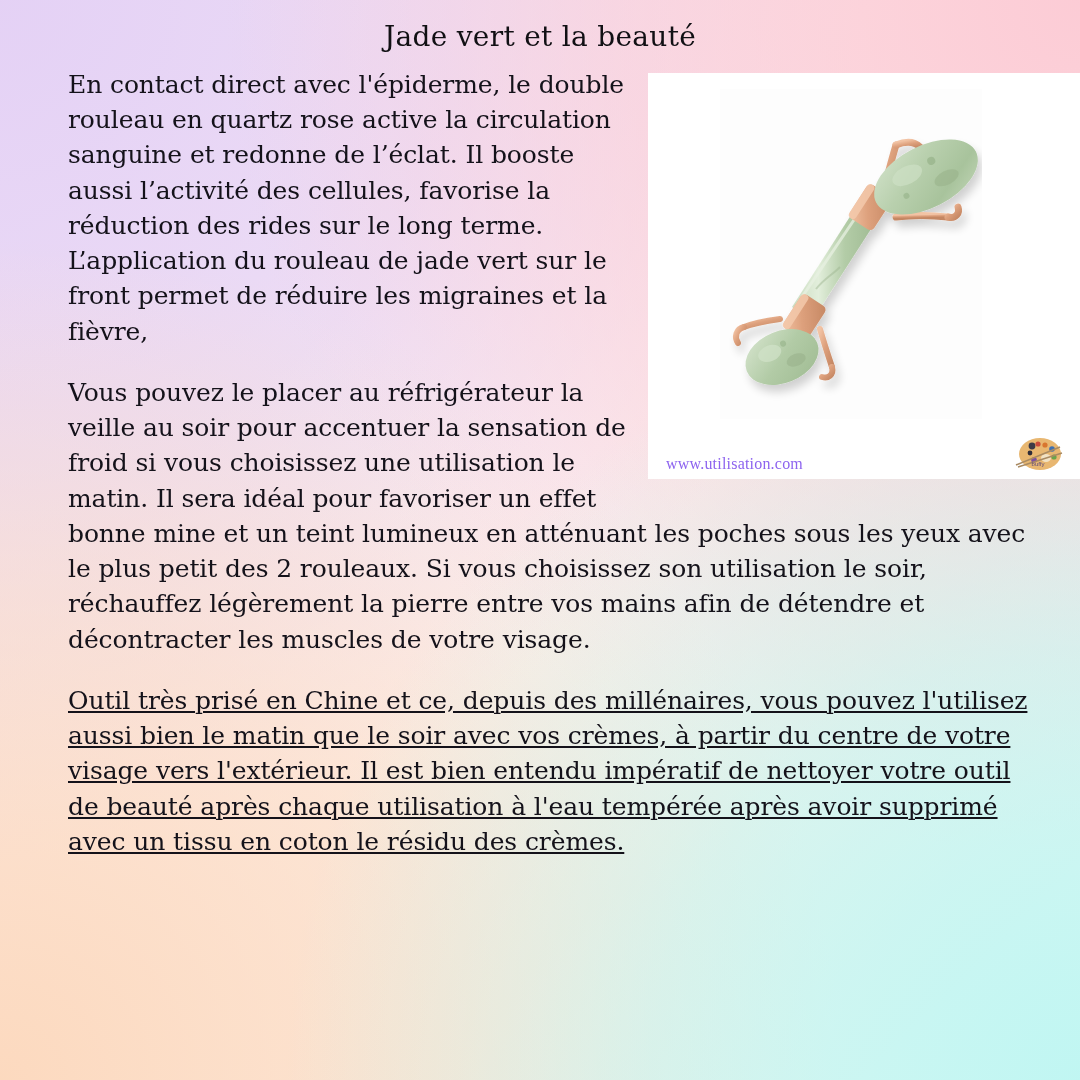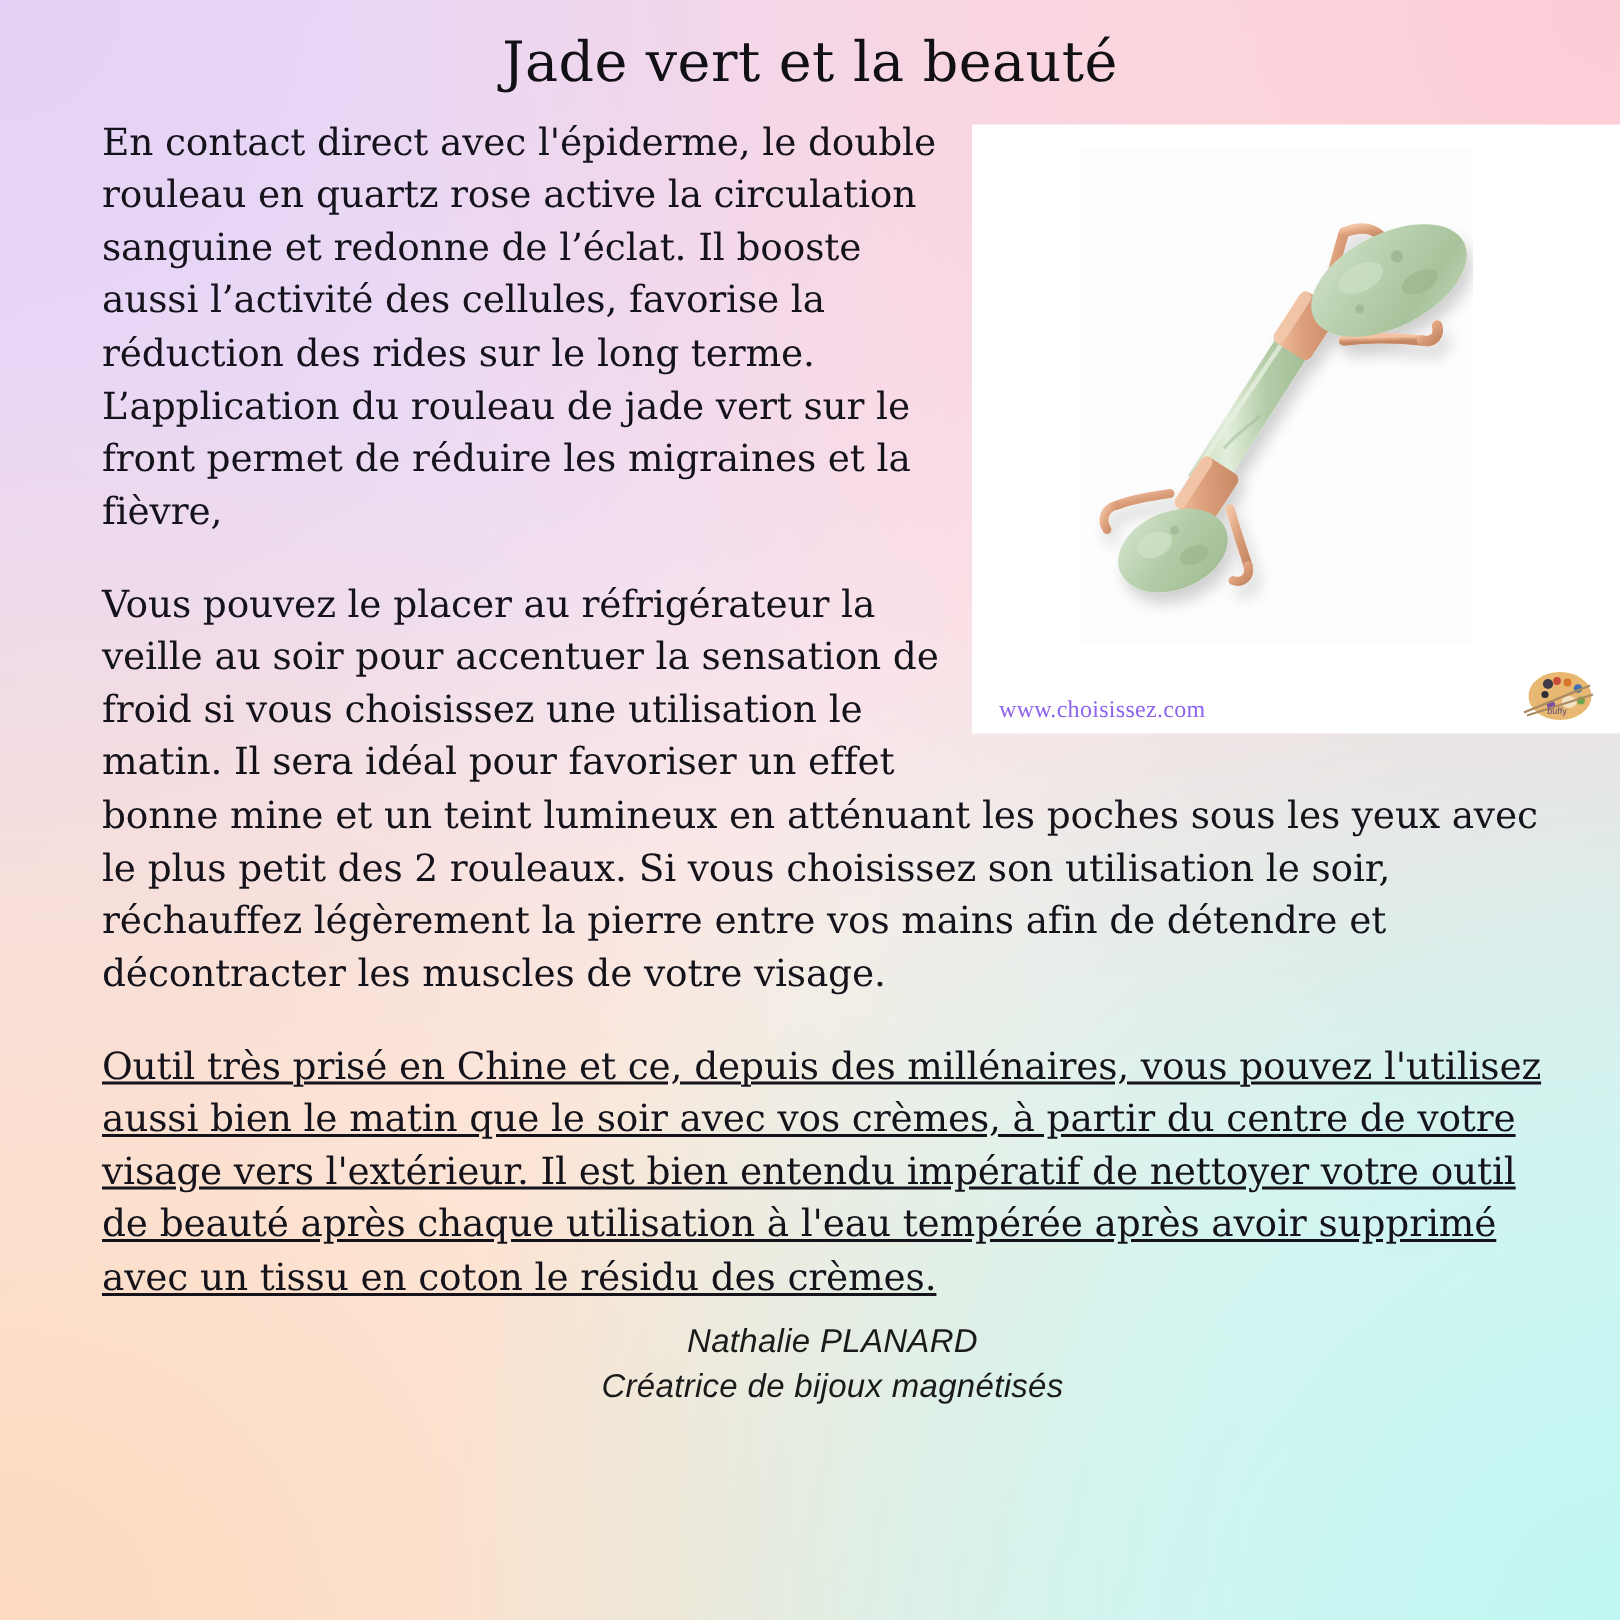--- a/index.html
+++ b/index.html
@@ -26,21 +26,21 @@
       linear-gradient(135deg, #f3e6fa 0%, #fdf1f1 45%, #fdf0e8 70%, #e9f9f7 100%);
   }
 
   
   .poster-title {
     margin: 0;
     padding-top: 22px;
     text-align: center;
     font-family: "DejaVu Serif", "Liberation Serif", serif;
     font-weight: 400;
-    font-size: 37px;
+    font-size: 28px;
     line-height: 1.1;
     color: #111014;
     letter-spacing: 0.3px;
   }
 
   
   .body-wrap {
     position: relative;
     padding: 14px 38px 0 68px;
     color: #15131a;
@@ -197,21 +197,21 @@
             <g transform="rotate(-22 62 268)">
               <ellipse cx="62" cy="268" rx="38" ry="26" fill="url(#jade2)"></ellipse>
               <ellipse cx="52" cy="260" rx="12" ry="8" fill="#d2e3c9" opacity="0.7"></ellipse>
               <ellipse cx="74" cy="276" rx="10" ry="6" fill="#95ad88" opacity="0.5"></ellipse>
               <circle cx="68" cy="256" r="3" fill="#89a87c" opacity="0.45"></circle>
             </g>
           </g>
         </svg>
       </div>
 
-      <figcaption class="photo-caption">www.choisissez.com</figcaption>
+      <figcaption class="photo-caption">www.utilisation.com</figcaption>
 
       <span class="brand-mark">
         <svg width="52" height="42" viewBox="0 0 52 42" xmlns="http://www.w3.org/2000/svg">
           <ellipse cx="28" cy="21" rx="21" ry="16" fill="#e8b771"></ellipse>
           <ellipse cx="34" cy="25" rx="5" ry="4" fill="#f2e2c4"></ellipse>
           <circle cx="20" cy="13" r="3.4" fill="#3d3a46"></circle>
           <circle cx="26" cy="11" r="2.6" fill="#c94a3a"></circle>
           <circle cx="33" cy="12" r="2.6" fill="#d8762f"></circle>
           <circle cx="40" cy="16" r="2.8" fill="#3e6fb0"></circle>
           <circle cx="42" cy="24" r="2.6" fill="#6aa44b"></circle>
@@ -221,19 +221,15 @@
           <line x1="6" y1="34" x2="50" y2="20" stroke="#a98a62" stroke-width="1.4"></line>
           <text x="26" y="33" font-family="Liberation Sans, sans-serif" font-size="6" fill="#5c4a7a" text-anchor="middle">buffy</text>
         </svg>
       </span>
     </figure>
 
     <p class="para">En contact direct avec l'épiderme, le double rouleau en quartz rose active la circulation sanguine et redonne de l’éclat. Il booste aussi l’activité des cellules, favorise la réduction des rides sur le long terme. L’application du rouleau de jade vert sur le front permet de réduire les migraines et la fièvre,</p>
     <p class="para">Vous pouvez le placer au réfrigérateur la veille au soir pour accentuer la sensation de froid si vous choisissez une utilisation  le matin. Il sera idéal pour favoriser un effet bonne mine et un teint lumineux en atténuant les poches sous les yeux avec le plus petit des 2 rouleaux. Si vous choisissez son utilisation le soir, réchauffez légèrement la pierre entre vos mains afin de détendre et décontracter les muscles de votre visage.</p>
     <p class="para">Outil très prisé en Chine et ce, depuis des millénaires, vous pouvez l'utilisez aussi bien le matin que le soir avec vos crèmes, à partir du centre de votre visage vers l'extérieur. Il est bien entendu impératif de nettoyer votre outil de beauté après chaque utilisation à l'eau tempérée après avoir supprimé avec un tissu en coton le résidu des crèmes.</p>
 
-    <div class="signature">
-      <div>Nathalie PLANARD</div>
-      <div>Créatrice de bijoux magnétisés</div>
-    </div>
 
   </div>
 </div>
 
 </body></html>

